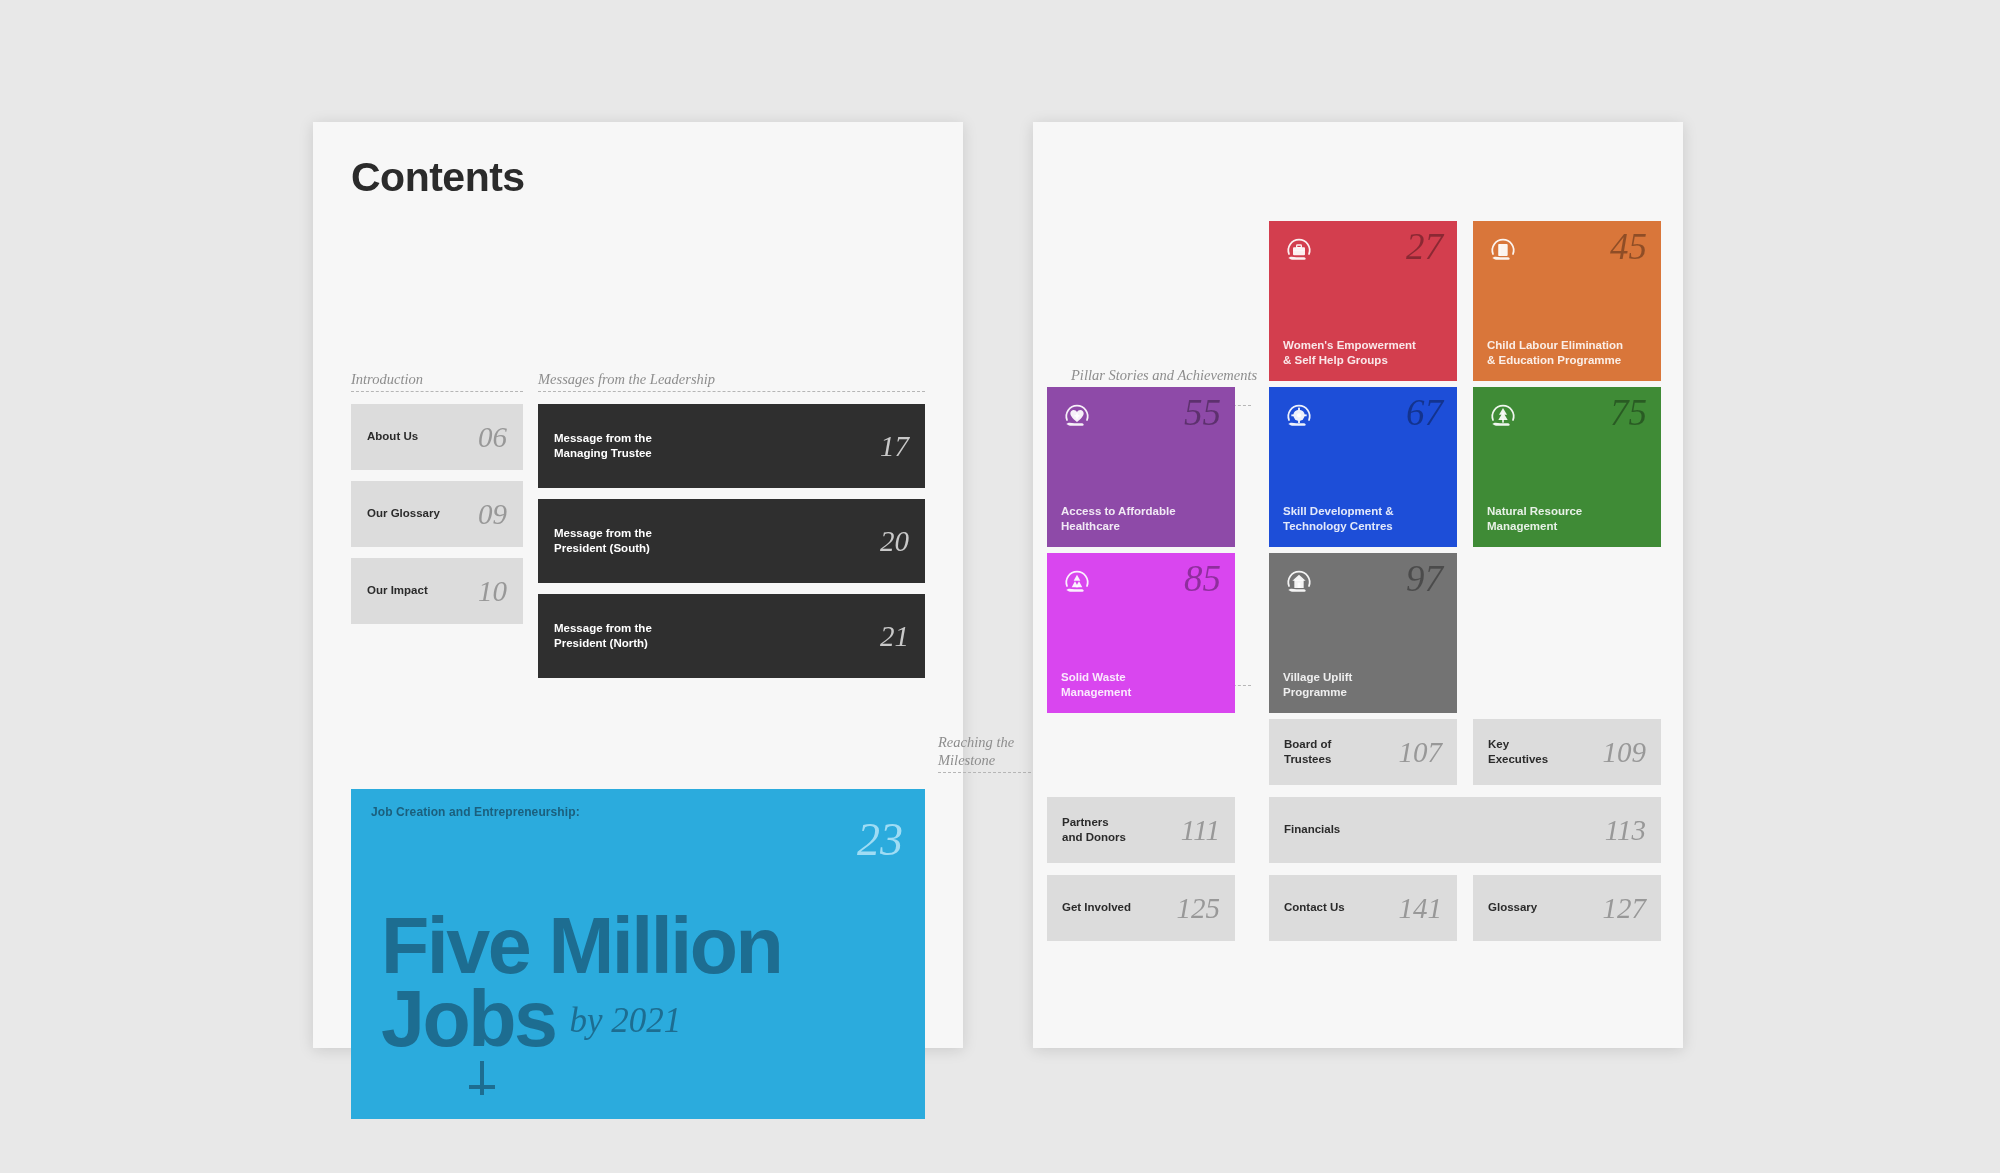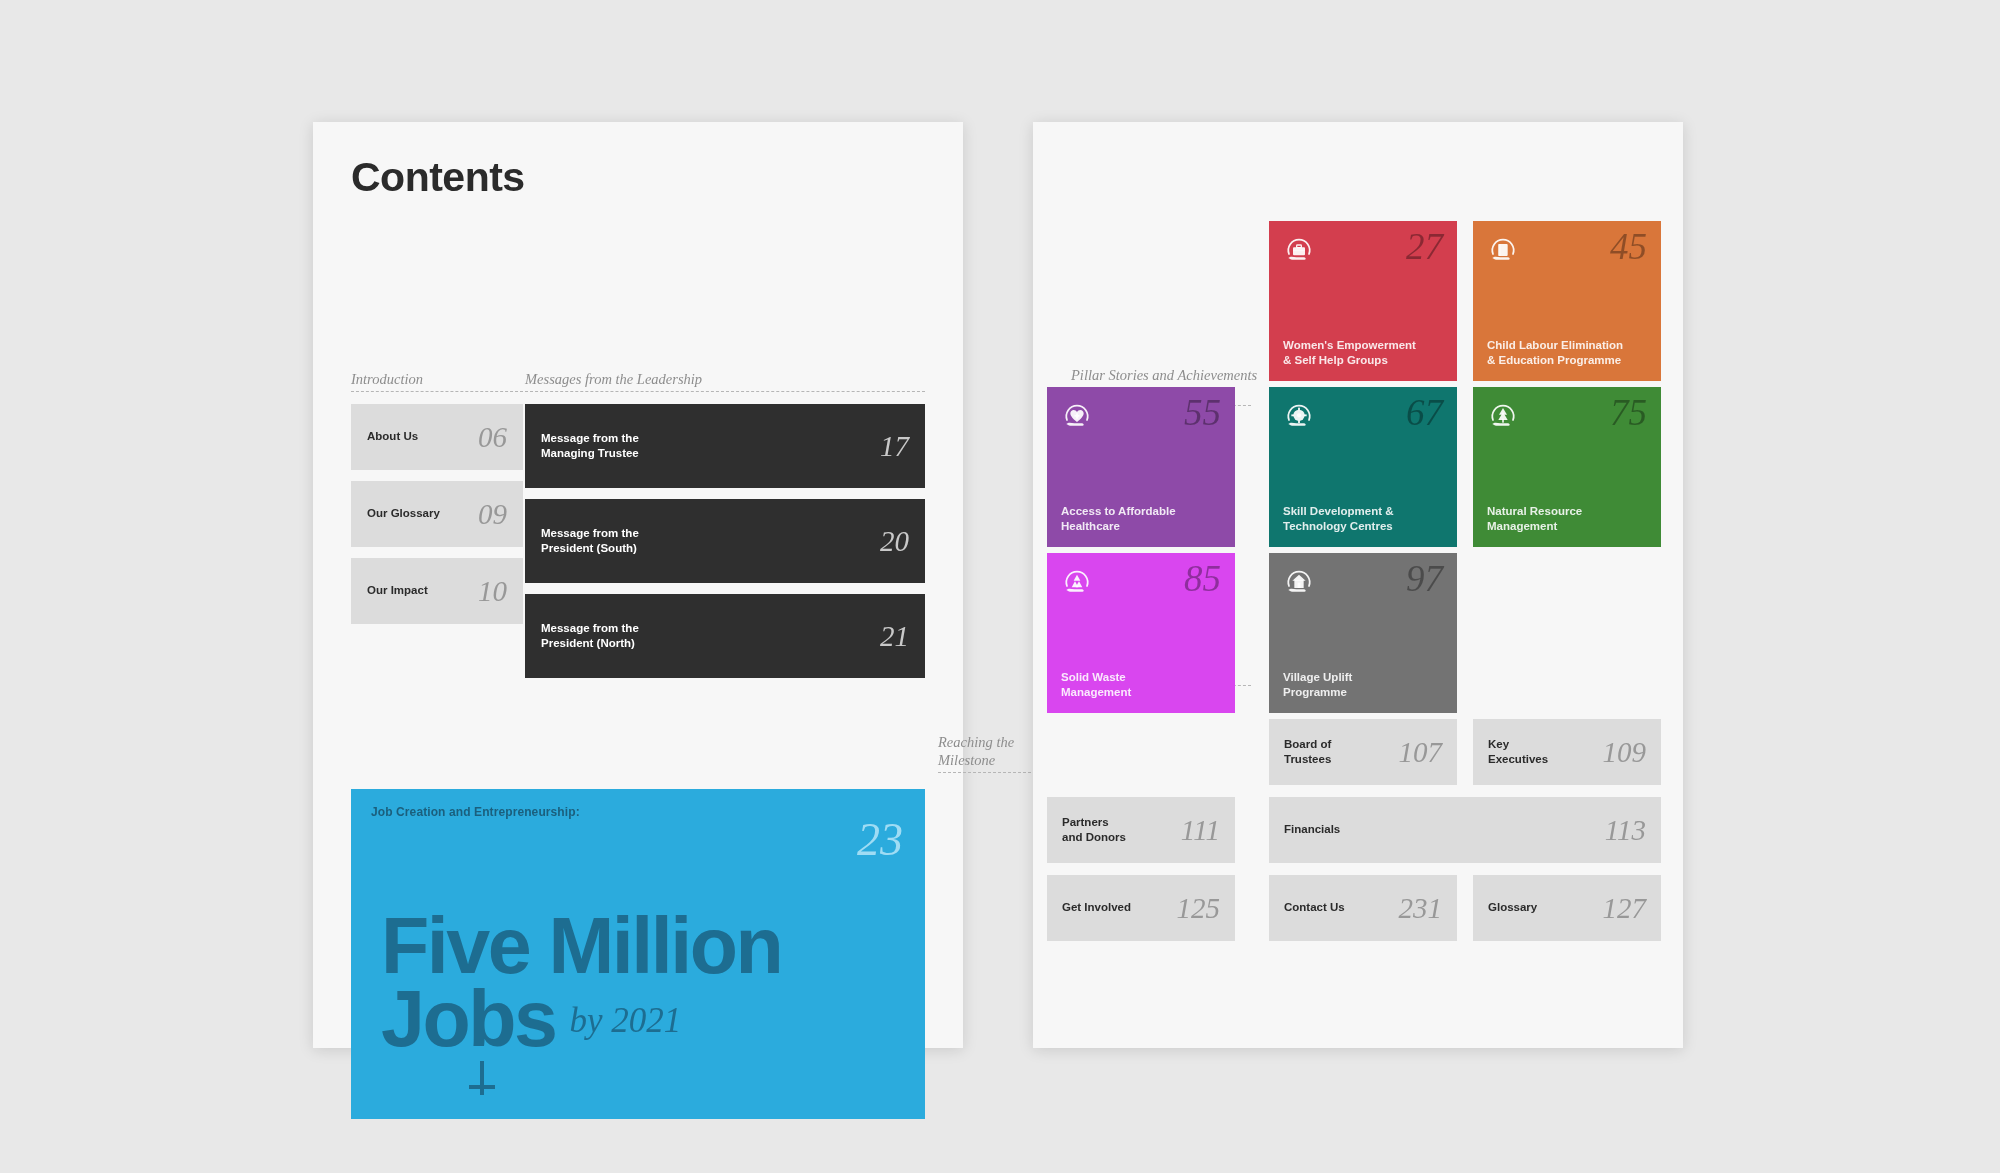--- a/index.html
+++ b/index.html
@@ -38,21 +38,21 @@
     padding-bottom: 3px;
     border-bottom: 1px dashed #b6b6b6;
     white-space: nowrap;
   }
   .toc-grid {
     position: absolute;
     left: 38px; top: 248px;
     width: 574px;
     display: grid;
     grid-template-columns: 172px 1fr;
-    column-gap: 2px;
+    column-gap: 15px;
   }
   .toc-col { display: flex; flex-direction: column; }
   .toc-col .col-head { margin-bottom: 12px; }
 
   .tile {
     position: relative;
     display: flex;
     align-items: center;
     padding: 0 16px;
     margin-bottom: 11px;
@@ -302,21 +302,21 @@
           <div class="ic"><svg viewBox="0 0 48 48" width="100%" height="100%">
               <path d="M9 30 A16 16 0 1 1 39 30" fill="none" stroke="rgba(255,255,255,0.92)" stroke-width="2.6" stroke-linecap="round"></path>
               <path d="M24 33 C16 27 14 23 14 20 C14 17 16.3 15 19 15 C21 15 23 16.3 24 18 C25 16.3 27 15 29 15 C31.7 15 34 17 34 20 C34 23 32 27 24 33 Z" fill="rgba(255,255,255,0.92)"></path>
               <rect x="22.7" y="20" width="2.6" height="8" fill="#fff"></rect>
               <rect x="20.3" y="22.4" width="7.4" height="2.6" fill="#fff"></rect>
               <path d="M8 36 C12 32.5 16 35 20 35 L30 35 C33 35 34 36 34 37 C34 38 33 38.8 31 38.8 L16 38.8 C13 38.8 11 38 8 36 Z" fill="rgba(255,255,255,0.92)"></path>
             </svg></div>
           <div class="cnum" style="color: rgba(0, 0, 0, 0.34);">55</div>
           <div class="clabel" style="color: rgba(255, 255, 255, 0.88);">Access to Affordable<br>Healthcare</div>
         </div>
-        <div class="ctile" style="left: 236px; top: 265px; width: 188px; height: 160px; background: #0f766e;">
+        <div class="ctile" style="left: 236px; top: 265px; width: 188px; height: 160px; background: #1d4ed8;">
           <div class="ic"><svg viewBox="0 0 48 48" width="100%" height="100%">
               <path d="M9 30 A16 16 0 1 1 39 30" fill="none" stroke="rgba(255,255,255,0.92)" stroke-width="2.6" stroke-linecap="round"></path>
               <circle cx="24" cy="23" r="8.5" fill="rgba(255,255,255,0.92)"></circle>
               <circle cx="24" cy="23" r="3.2" fill="#fff" opacity="0.9"></circle>
               <rect x="22.6" y="11.5" width="2.8" height="4" fill="rgba(255,255,255,0.92)"></rect>
               <rect x="22.6" y="30.5" width="2.8" height="4" fill="rgba(255,255,255,0.92)"></rect>
               <rect x="12.5" y="21.6" width="4" height="2.8" fill="rgba(255,255,255,0.92)"></rect>
               <rect x="31.5" y="21.6" width="4" height="2.8" fill="rgba(255,255,255,0.92)"></rect>
               <path d="M8 36 C12 32.5 16 35 20 35 L30 35 C33 35 34 36 34 37 C34 38 33 38.8 31 38.8 L16 38.8 C13 38.8 11 38 8 36 Z" fill="rgba(255,255,255,0.92)"></path>
             </svg></div>
@@ -374,21 +374,21 @@
         <div class="gtile" style="left: 236px; top: 675px; width: 392px; height: 66px;">
           <span class="glabel">Financials</span>
           <span class="gnum">113</span>
         </div>
         <div class="gtile" style="left: 14px; top: 753px; width: 188px; height: 66px;">
           <span class="glabel">Get Involved</span>
           <span class="gnum">125</span>
         </div>
         <div class="gtile" style="left: 236px; top: 753px; width: 188px; height: 66px;">
           <span class="glabel">Contact Us</span>
-          <span class="gnum">231</span>
+          <span class="gnum">141</span>
         </div>
         <div class="gtile" style="left: 440px; top: 753px; width: 188px; height: 66px;">
           <span class="glabel">Glossary</span>
           <span class="gnum">127</span>
         </div>
       </div>
   </div>
 
 </div>
 

